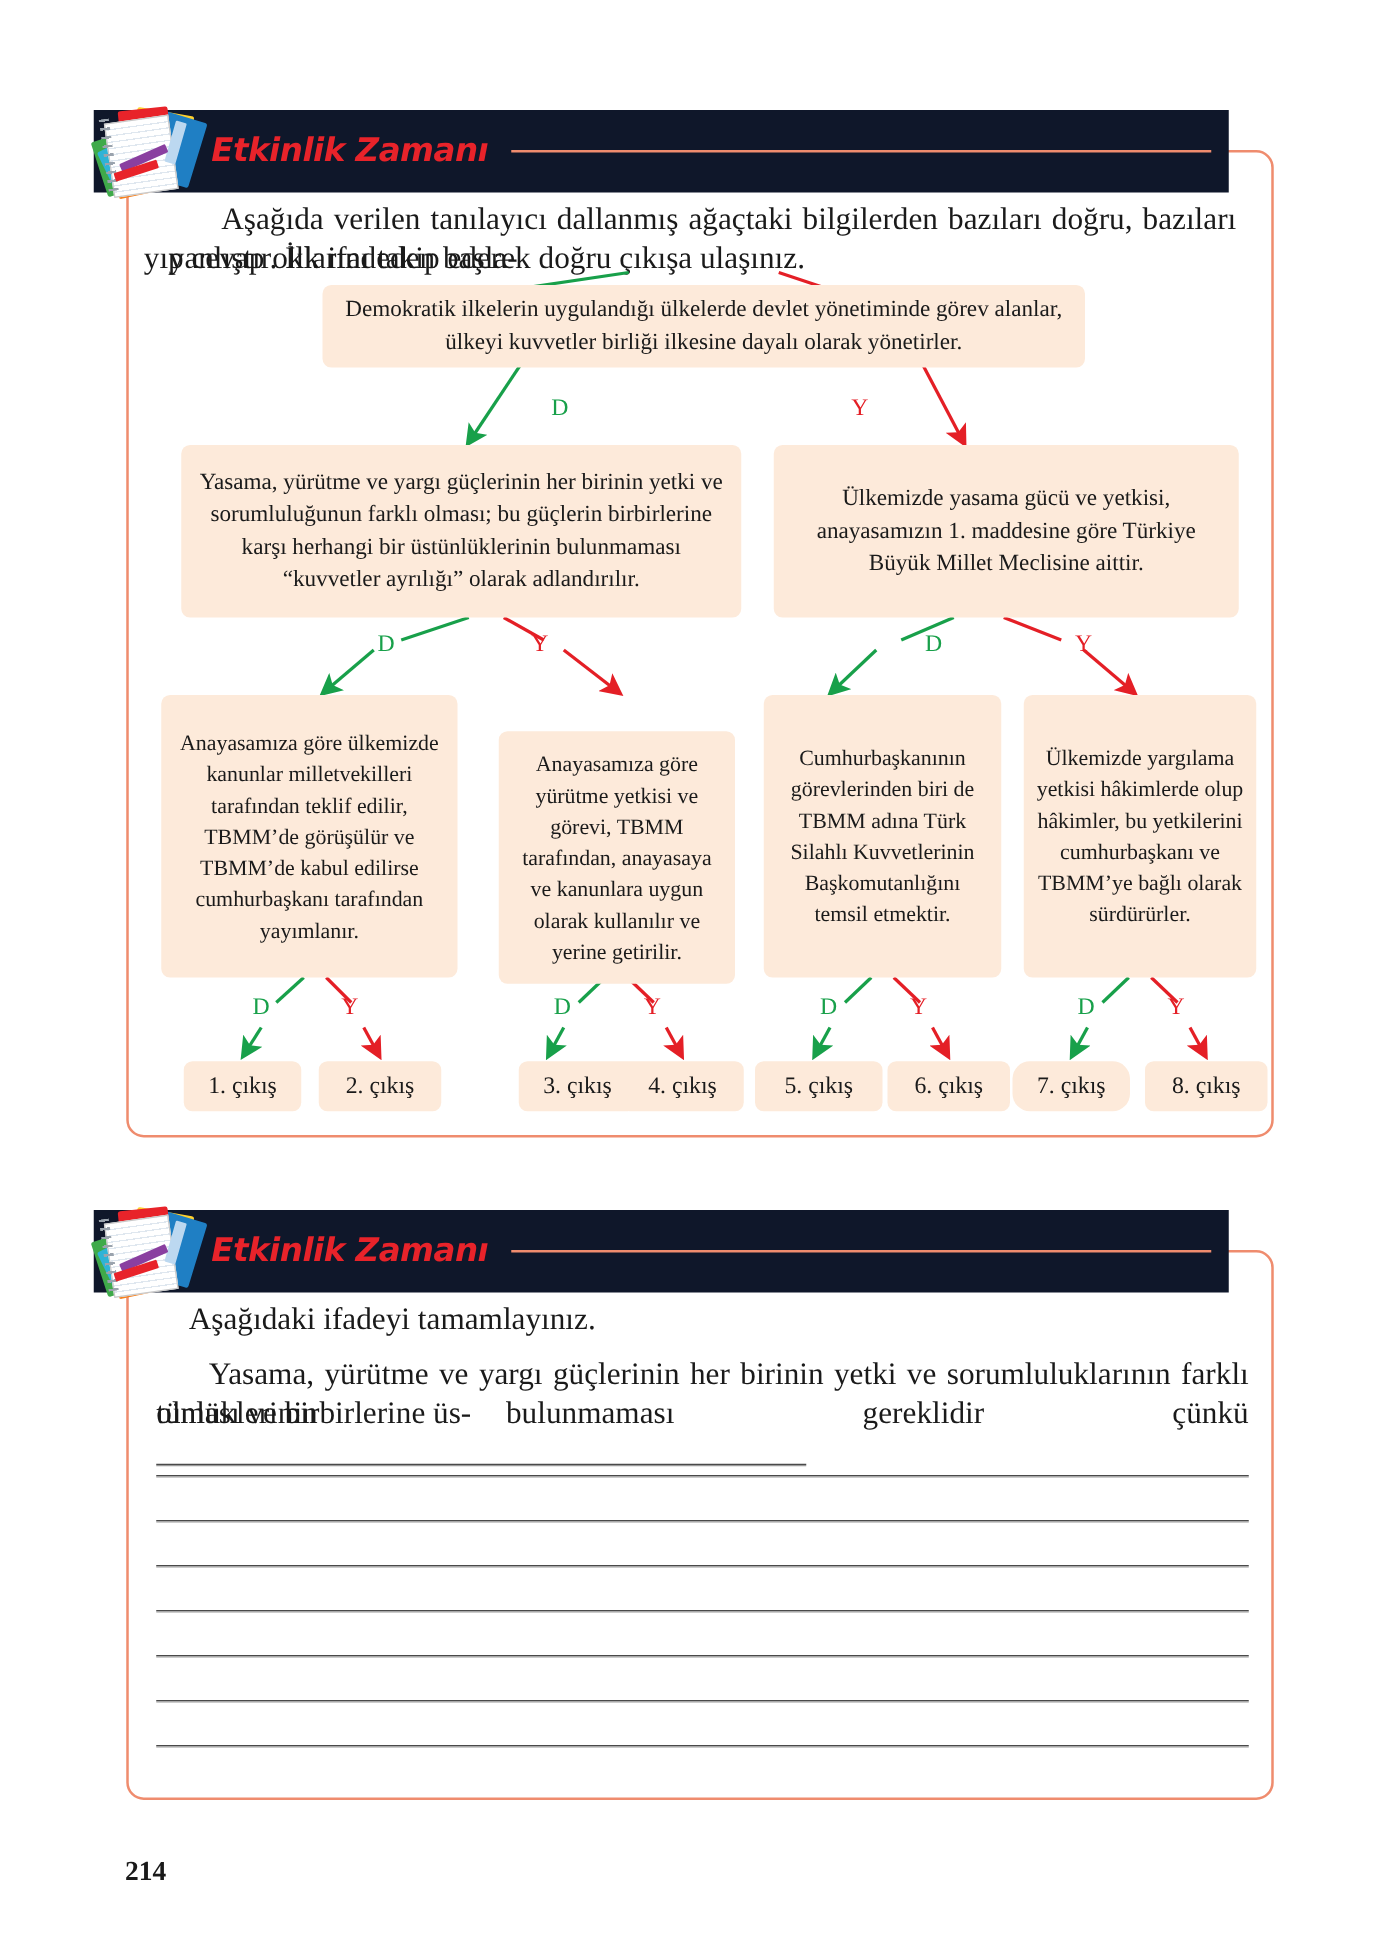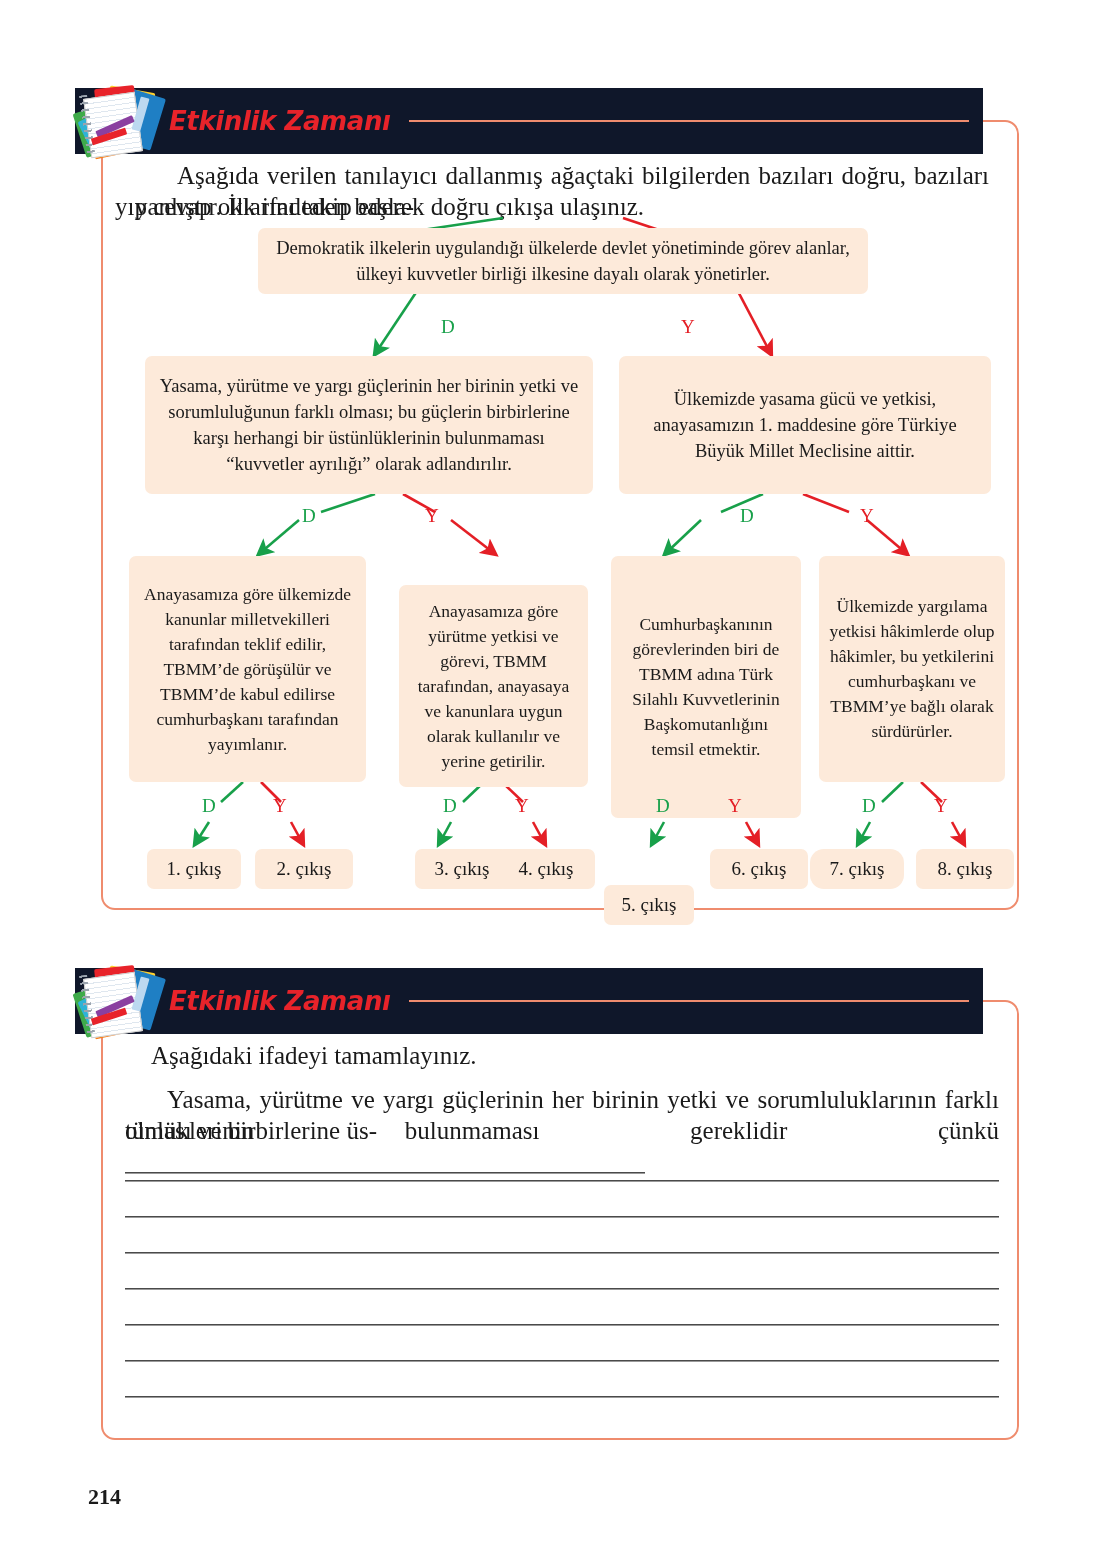--- a/index.html
+++ b/index.html
@@ -134,21 +134,21 @@
   .blank-rule {
     display: inline-block;
     vertical-align: -4px;
     height: 0;
     border-top: 1.5px solid #4a4a4a;
     border-bottom: 1px solid #9a9a9a;
   }
 
   .page-number {
     position: absolute;
-    left: 88px;
+    left: 100px;
     top: 1484px;
     font-family: "Liberation Serif", serif;
     font-weight: bold;
     font-size: 22px;
     color: #1a1a1a;
   }
 </style>
 </head>
 <body>
 
@@ -231,37 +231,37 @@
     <div class="node" style="left:42px; top:234px; width:448px; height:138px;">Yasama, yürütme ve yargı güçlerinin her birinin yetki ve sorumluluğunun farklı olması; bu güçlerin birbirlerine karşı herhangi bir üstünlüklerinin bulunmaması “kuvvetler ayrılığı” olarak adlandırılır.</div>
     <div class="node" style="left:516px; top:234px; width:372px; height:138px;">Ülkemizde yasama gücü ve yetkisi, anayasamızın 1. maddesine  göre Türkiye Büyük Millet Meclisine aittir.</div>
 
     <div class="branch-label lbl-d" style="left:199px; top:383px;">D</div>
     <div class="branch-label lbl-y" style="left:322px; top:383px;">Y</div>
     <div class="branch-label lbl-d" style="left:637px; top:383px;">D</div>
     <div class="branch-label lbl-y" style="left:757px; top:383px;">Y</div>
 
     <div class="node small" style="left:26px; top:434px; width:237px; height:226px;">Anayasamıza göre ülkemizde kanunlar milletvekilleri tarafından teklif edilir, TBMM’de görüşülür ve TBMM’de kabul edilirse cumhurbaşkanı tarafından yayımlanır.</div>
     <div class="node small" style="left:296px; top:434px; width:189px; height:202px;margin-top:29px;">Anayasamıza göre yürütme yetkisi ve görevi, TBMM tarafından, anayasaya ve kanunlara uygun olarak kullanılır ve yerine getirilir.</div>
-    <div class="node small" style="left:508px; top:434px; width:190px; height:262px;">Cumhurbaşkanının görevlerinden biri de TBMM adına Türk Silahlı Kuvvetlerinin Başkomutanlığını temsil etmektir.</div>
+    <div class="node small" style="left:508px; top:434px; width:190px; height:226px;">Cumhurbaşkanının görevlerinden biri de TBMM adına Türk Silahlı Kuvvetlerinin Başkomutanlığını temsil etmektir.</div>
     <div class="node small" style="left:716px; top:434px; width:186px; height:226px;">Ülkemizde yargılama yetkisi hâkimlerde olup hâkimler, bu yetkilerini cumhurbaşkanı ve TBMM’ye bağlı olarak sürdürürler.</div>
 
     <div class="branch-label lbl-d" style="left:99px; top:673px;">D</div>
     <div class="branch-label lbl-y" style="left:170px; top:673px;">Y</div>
     <div class="branch-label lbl-d" style="left:340px; top:673px;">D</div>
     <div class="branch-label lbl-y" style="left:412px; top:673px;">Y</div>
     <div class="branch-label lbl-d" style="left:553px; top:673px;">D</div>
     <div class="branch-label lbl-y" style="left:625px; top:673px;">Y</div>
     <div class="branch-label lbl-d" style="left:759px; top:673px;">D</div>
     <div class="branch-label lbl-y" style="left:831px; top:673px;">Y</div>
 
     <div class="exit" style="left:44px;  top:727px; width:94px;">1. çıkış</div>
     <div class="exit" style="left:152px; top:727px; width:98px;">2. çıkış</div>
     <div class="exit" style="left:288px; top:727px; width:94px;margin-left:24px;">3. çıkış</div>
     <div class="exit" style="left:394px; top:727px; width:98px;">4. çıkış</div>
-    <div class="exit" style="left:501px; top:727px; width:90px;margin-top:36px;">5. çıkış</div>
+    <div class="exit" style="left:501px; top:727px; width:102px;">5. çıkış</div>
     <div class="exit" style="left:607px; top:727px; width:98px;">6. çıkış</div>
     <div class="exit" style="left:707px; top:727px; width:94px;border-radius:14px;">7. çıkış</div>
     <div class="exit" style="left:813px; top:727px; width:98px;">8. çıkış</div>
   </div>
 </div>
 
 <div class="activity" id="activity-2">
 
   <div class="activity-header">
     <div class="nb-icon">

